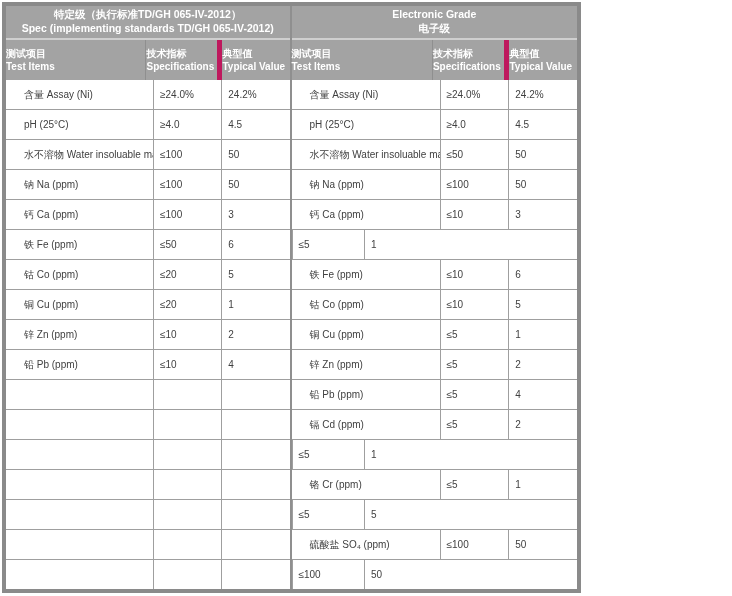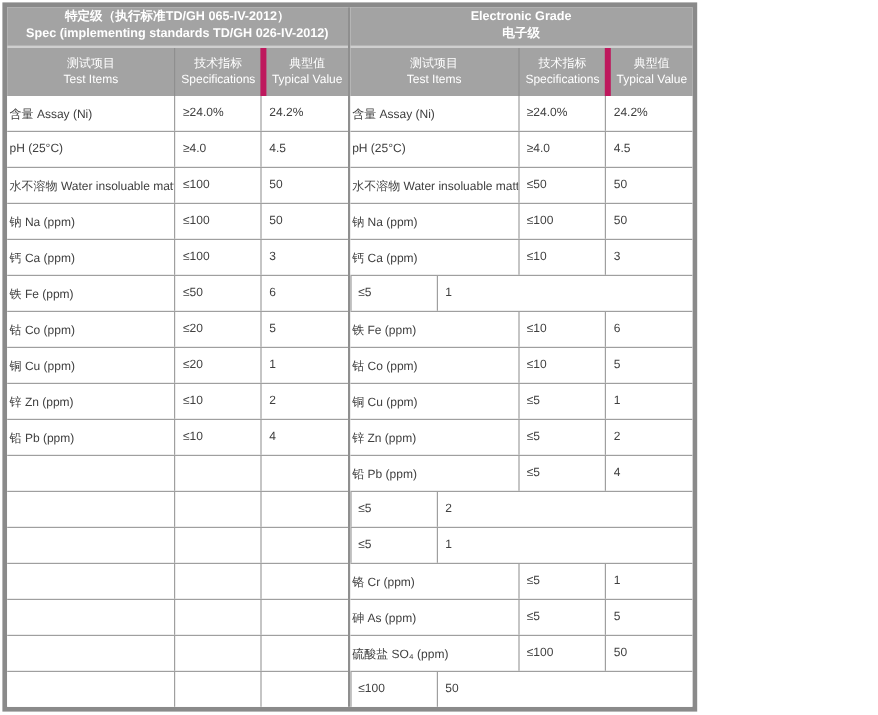--- a/index.html
+++ b/index.html
@@ -52,23 +52,22 @@
     flex: 0 0 40px;
     background: #a3a3a3;
     display: flex;
     box-sizing: border-box;
   }
   .colhead {
     box-sizing: border-box;
     display: flex;
     flex-direction: column;
     justify-content: center;
-    text-align: center;
     color: #ffffff;
-    font-weight: normal;
+    font-weight: bold;
     font-size: 10px;
     line-height: 1.35;
   }
   .colhead.c-item { width: 49.2%; }
   .colhead.c-spec { width: 25.4%; border-left: 1px solid #8f8f8f; }
   .colhead.c-typ  { width: 25.4%; border-left: 5px solid #be185d; }
 
   .rows {
     flex: 1;
     display: flex;
@@ -85,34 +84,34 @@
   .cell {
     box-sizing: border-box;
     display: flex;
     align-items: center;
     font-size: 10px;
     color: #404040;
     white-space: nowrap;
     overflow: hidden;
     padding: 0 6px;
   }
-  .cell.item { width: 49.2%; padding-left: 2px; }
+  .cell.item { width: 49.2%; padding-left: 2px; margin-left: 16px; }
   .cell.spec { width: 25.4%; border-left: 1px solid #9f9f9f; }
   .cell.typ  { width: 25.4%; border-left: 1px solid #9f9f9f; }
 </style>
 </head>
 <body>
 
 <div class="stage">
   <div class="sheet">
 
     <div class="half left">
       <div class="title-band">
         <div>特定级（执行标准TD/GH 065-IV-2012）</div>
-        <div>Spec (implementing standards TD/GH 026-IV-2012)</div>
+        <div>Spec (implementing standards TD/GH 065-IV-2012)</div>
       </div>
       <div class="colheads">
         <div class="colhead c-item">
           <div>测试项目</div>
           <div>Test Items</div>
         </div>
         <div class="colhead c-spec">
           <div>技术指标</div>
           <div>Specifications</div>
         </div>
@@ -307,37 +306,37 @@
             <div class="cell typ">2</div>
           </div>
 
           <div class="row">
             <div class="cell item">铅 Pb (ppm)</div>
             <div class="cell spec">≤5</div>
             <div class="cell typ">4</div>
           </div>
 
           <div class="row">
+            <div class="cell item">镉 Cd (ppm)</div>
             <div class="cell spec">≤5</div>
             <div class="cell typ">2</div>
           </div>
 
           <div class="row">
             <div class="cell spec">≤5</div>
             <div class="cell typ">1</div>
           </div>
 
           <div class="row">
             <div class="cell item">铬 Cr (ppm)</div>
             <div class="cell spec">≤5</div>
             <div class="cell typ">1</div>
           </div>
 
           <div class="row">
-            <div class="cell item">砷 As (ppm)</div>
             <div class="cell spec">≤5</div>
             <div class="cell typ">5</div>
           </div>
 
           <div class="row">
             <div class="cell item">硫酸盐 SO₄ (ppm)</div>
             <div class="cell spec">≤100</div>
             <div class="cell typ">50</div>
           </div>
 

